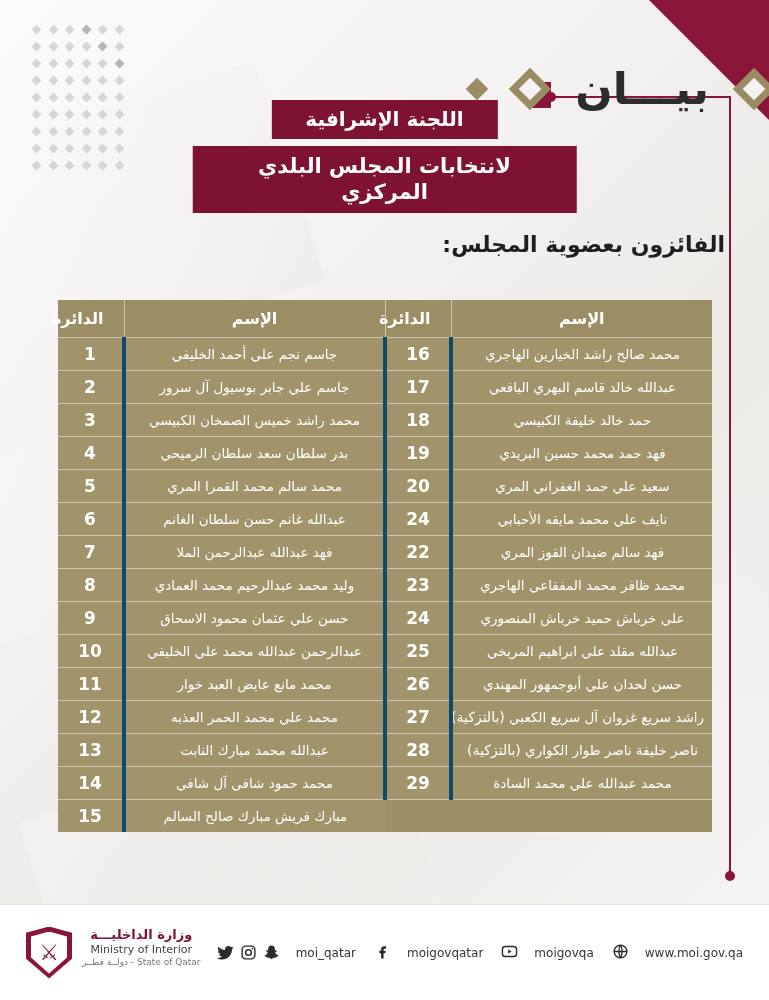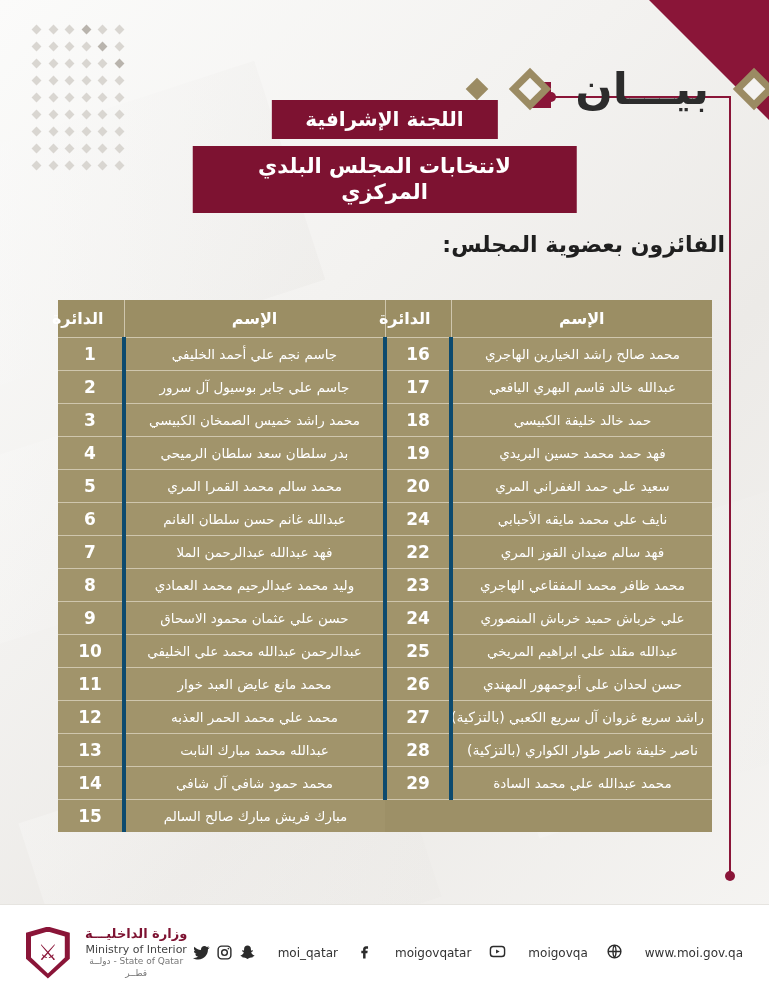--- a/index.html
+++ b/index.html
@@ -227,29 +227,28 @@
   }
   .social {
     display: flex;
     align-items: center;
     gap: 18px;
     direction: ltr;
   }
   .sitem {
     display: flex;
     align-items: center;
-    gap: 22px;
+    gap: 16px;
     font-size: 12px;
     color: #333;
   }
   .sicons { display: flex; gap: 6px; align-items: center; }
   .gl { width: 17px; height: 17px; color: #2b2b2b; }
   .brand {
     display: flex;
-    align-items: center;
     gap: 10px;
     direction: rtl;
   }
   .brand-text {
     text-align: center;
     line-height: 1.25;
   }
   .bt1 { font-size: 13px; font-weight: bold; color: #7d1231; letter-spacing: 2px;}
   .bt2 { font-size: 11px; color: #444; }
   .bt3 { font-size: 9px; color: #777; }

